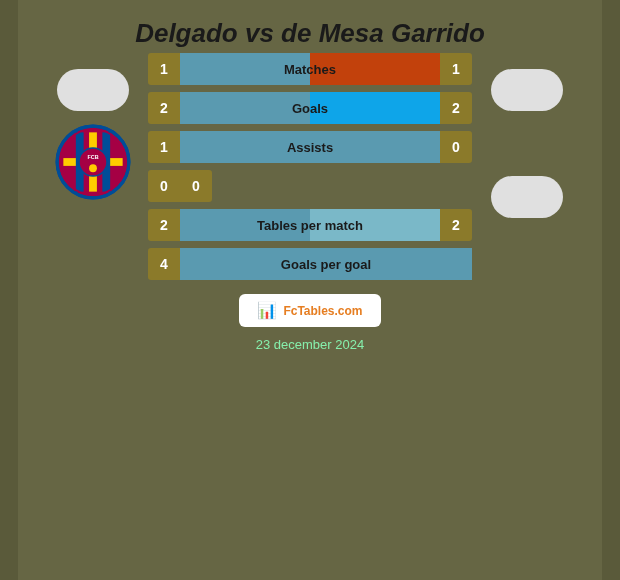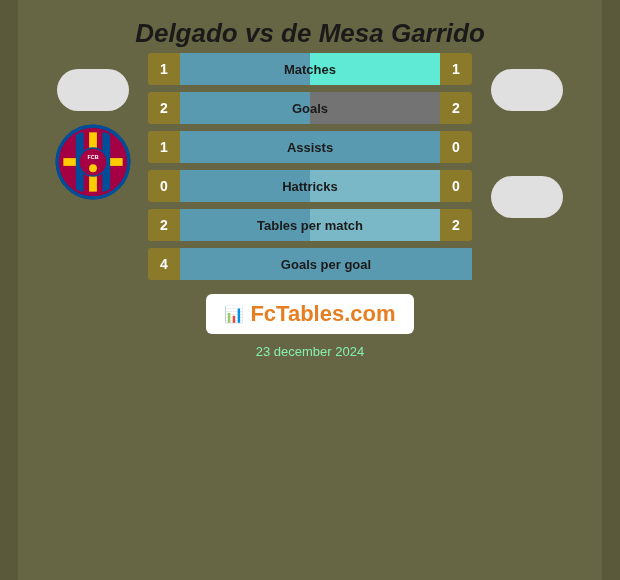--- a/index.html
+++ b/index.html
@@ -162,21 +162,21 @@
       align-items: center;
       gap: 6px;
     }
 
     .fctables-icon {
       font-size: 16px;
       color: #1a5276;
     }
 
     .fctables-text {
-      font-size: 22px;
+      font-size: 12px;
       font-weight: bold;
       color: #1a5276;
     }
 
     .fctables-text span {
       color: #e67e22;
     }
 
     .date-text {
       margin-top: 10px;
@@ -228,48 +228,44 @@
         <circle cx="50" cy="58" r="5" fill="#ffcc00"></circle>
 
         <ellipse cx="50" cy="50" rx="46" ry="46" fill="none" stroke="#004d98" stroke-width="4"></ellipse>
         <ellipse cx="50" cy="50" rx="42" ry="42" fill="none" stroke="#a50044" stroke-width="2"></ellipse>
       </svg>
     </div>
 
     <div class="stats-column" id="stats-column">
     <div class="stat-row">
           <div class="stat-left-num">1</div>
-          <div class="stat-bar-container" style="background: #5eead4;">
+          <div class="stat-bar-container" style="background: #c2410c;">
             <div class="stat-bar-fill-left" style="width: 50%;"></div>
             <div class="stat-label">Matches</div>
           </div>
           <div class="stat-right-num">1</div>
         </div>
         <div class="stat-row">
           <div class="stat-left-num">2</div>
-          <div class="stat-bar-container" style="background: #737373;">
+          <div class="stat-bar-container" style="background: #0ea5e9;">
             <div class="stat-bar-fill-left" style="width: 50%;"></div>
             <div class="stat-label">Goals</div>
           </div>
           <div class="stat-right-num">2</div>
         </div>
         <div class="stat-row">
           <div class="stat-left-num">1</div>
           <div class="stat-bar-container" style="background: #fde047;">
             <div class="stat-bar-fill-left" style="width: 100%;"></div>
             <div class="stat-label">Assists</div>
           </div>
           <div class="stat-right-num">0</div>
         </div>
         <div class="stat-row">
           <div class="stat-left-num">0</div>
-          <div class="stat-bar-container" style="background: rgb(122, 184, 200);">
-            <div class="stat-bar-fill-left" style="width: 50%;"></div>
-            <div class="stat-label">Hattricks</div>
-          </div>
           <div class="stat-right-num">0</div>
         </div>
         <div class="stat-row">
           <div class="stat-left-num">2</div>
           <div class="stat-bar-container" style="background: rgb(122, 184, 200);">
             <div class="stat-bar-fill-left" style="width: 50%;"></div>
             <div class="stat-label">Tables per match</div>
           </div>
           <div class="stat-right-num">2</div>
         </div>

